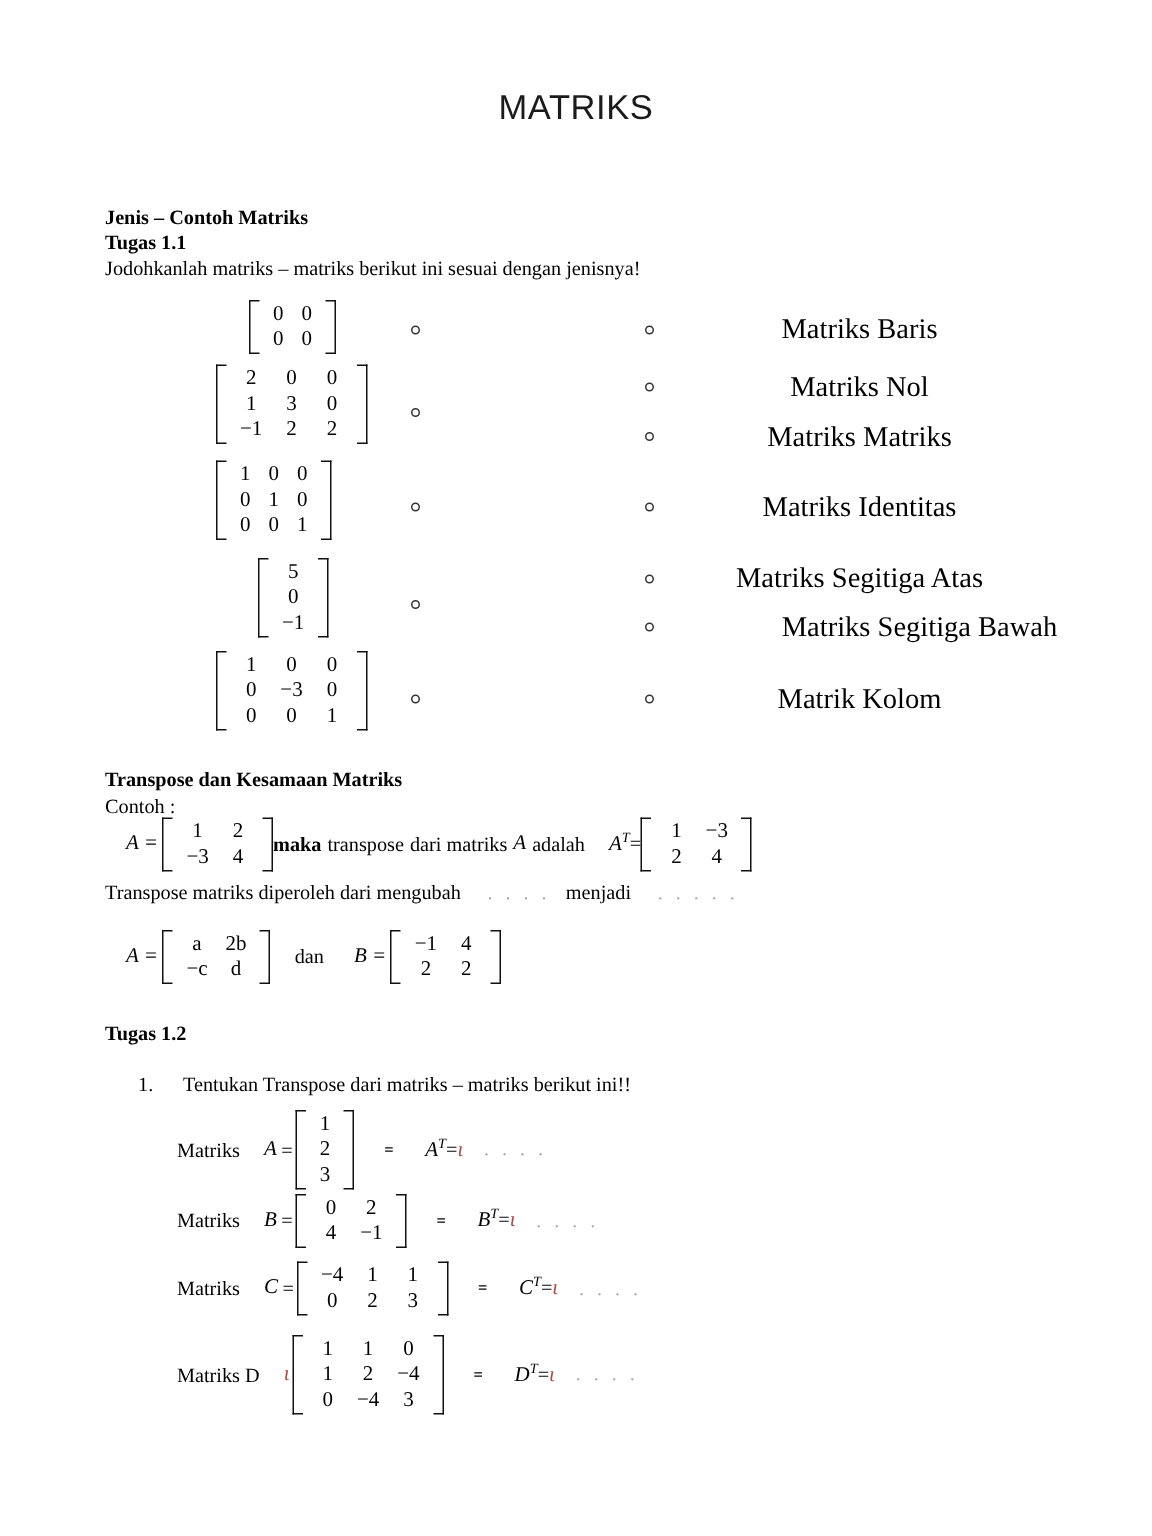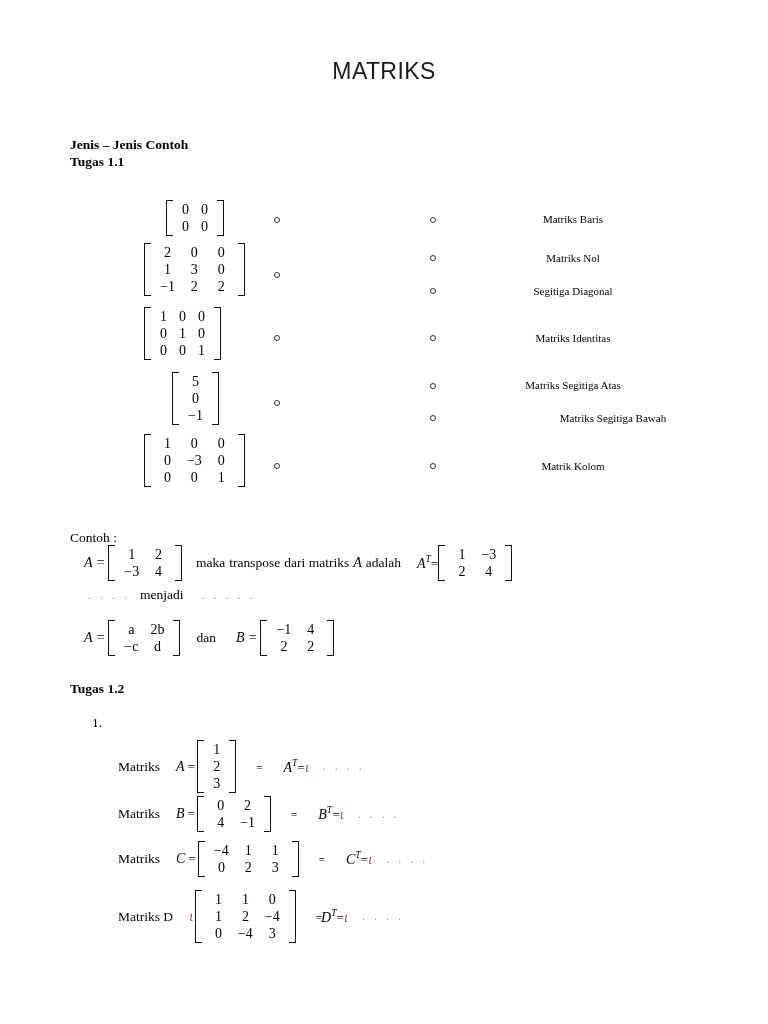--- a/index.html
+++ b/index.html
@@ -85,21 +85,21 @@
     height: 6px;
     border: 1.3px solid #333;
     border-radius: 50%;
     background: #fff;
     box-sizing: border-box;
   }
 
   
   .optlabel {
     position: absolute;
-    font-size: 11px;
+    font-size: 19px;
     line-height: 17px;
     text-align: center;
     white-space: nowrap;
     transform: translateX(-50%);
   }
 
   
   .mathvar {
     font-style: italic;
     font-size: 14px;
@@ -132,22 +132,23 @@
     font-size: 13.5px;
   }
 </style>
 </head>
 <body>
 
 <div class="page">
 
   <div class="doc-title">MATRIKS</div>
 
-  <div class="txt bold" style="left:70px; top:136px;">Jenis – Jenis Contoh</div>
+  <div class="txt bold" style="left:70px; top:136px;">Jenis – Contoh Matriks</div>
   <div class="txt bold" style="left:70px; top:153px;">Tugas 1.1</div>
+  <div class="txt" style="left:70px; top:170px;">Jodohkanlah matriks – matriks berikut ini sesuai dengan jenisnya!</div>
 
   <div class="matrix" style="left:166px; top:200px;">
     <span class="brk brk-l"></span>
     <span class="mgrid" style="grid-template-columns:repeat(2,1fr);">
       <span>0</span>
       <span>0</span>
       <span>0</span>
       <span>0</span>
     </span>
     <span class="brk brk-r"></span>
@@ -220,59 +221,61 @@
   <div class="circ" style="left:430px; top:217px;"></div>
   <div class="circ" style="left:430px; top:255px;"></div>
   <div class="circ" style="left:430px; top:288px;"></div>
   <div class="circ" style="left:430px; top:335px;"></div>
   <div class="circ" style="left:430px; top:383px;"></div>
   <div class="circ" style="left:430px; top:415px;"></div>
   <div class="circ" style="left:430px; top:463px;"></div>
 
   <div class="optlabel" style="left:573px; top:211px;">Matriks Baris</div>
   <div class="optlabel" style="left:573px; top:250px;">Matriks Nol</div>
-  <div class="optlabel" style="left:573px; top:283px;">Segitiga Diagonal</div>
+  <div class="optlabel" style="left:573px; top:283px;">Matriks Matriks</div>
   <div class="optlabel" style="left:573px; top:330px;">Matriks Identitas</div>
   <div class="optlabel" style="left:573px; top:377px;">Matriks Segitiga Atas</div>
   <div class="optlabel" style="left:573px; top:410px;margin-left:40px;">Matriks Segitiga Bawah</div>
   <div class="optlabel" style="left:573px; top:458px;">Matrik Kolom</div>
 
+  <div class="txt bold" style="left:70px; top:511px;">Transpose dan Kesamaan Matriks</div>
   <div class="txt" style="left:70px; top:529px;">Contoh :</div>
 
   <div class="row-flex" style="left:84px; top:545px;">
     <span class="mathvar" style="margin-right:3px;">A =</span>
     <span class="minline">
       <span class="brk brk-l"></span>
       <span class="mgrid" style="grid-template-columns:repeat(2,1fr);">
         <span>1</span>
         <span>2</span>
         <span>−3</span>
         <span>4</span>
       </span>
       <span class="brk brk-r"></span>
     </span>
-    <span style="margin-left:14px;">maka</span>
+    <span style="font-weight:bold;">maka</span>
     <span class="ital" style="margin-left:4px;">transpose</span>
     <span style="margin-left:4px;">dari matriks</span>
     <span class="mathvar" style="margin-left:4px;">A</span>
     <span style="margin-left:4px;">adalah</span>
     <span style="margin-left:16px;"><span class="mathvar">A</span><span class="supT">T</span><span>=</span></span>
     <span class="minline">
       <span class="brk brk-l"></span>
       <span class="mgrid" style="grid-template-columns:repeat(2,1fr);">
         <span>1</span>
         <span>−3</span>
         <span>2</span>
         <span>4</span>
       </span>
       <span class="brk brk-r"></span>
     </span>
   </div>
 
   <div class="row-flex" style="left:70px; top:587px;">
+    <span>Transpose matriks diperoleh dari mengubah</span>
     <span class="dots" style="margin-left:18px;">. . . .</span>
     <span style="margin-left:10px;">menjadi</span>
     <span class="dots" style="margin-left:18px;">. . . . .</span>
   </div>
 
   <div class="row-flex" style="left:84px; top:620px;">
     <span class="mathvar" style="margin-right:3px;">A =</span>
     <span class="minline">
       <span class="brk brk-l"></span>
       <span class="mgrid ital" style="grid-template-columns:repeat(2,1fr);">
@@ -292,20 +295,21 @@
         <span>4</span>
         <span>2</span>
         <span>2</span>
       </span>
       <span class="brk brk-r"></span>
     </span>
   </div>
 
   <div class="txt bold" style="left:70px; top:680px;">Tugas 1.2</div>
   <div class="txt" style="left:92px; top:714px;">1.</div>
+  <div class="txt" style="left:122px; top:714px;">Tentukan Transpose dari matriks – matriks berikut ini!!</div>
 
   <div class="row-flex" style="left:118px; top:740px;">
     <span>Matriks</span>
     <span class="mathvar" style="margin-left:16px;">A</span>
     <span style="margin-left:3px; margin-right:2px;">=</span>
     <span class="minline">
       <span class="brk brk-l"></span>
       <span class="mgrid" style="grid-template-columns:1fr;">
         <span>1</span>
         <span>2</span>
@@ -370,17 +374,17 @@
         <span>1</span>
         <span>2</span>
         <span>−4</span>
         <span>0</span>
         <span>−4</span>
         <span>3</span>
       </span>
       <span class="brk brk-r"></span>
     </span>
     <span class="eqmark" style="margin-left:20px;">=</span>
-    <span style=""><span class="mathvar">D</span><span class="supT">T</span><span>=</span><span class="redi">ɩ</span></span>
+    <span style="margin-left:22px;"><span class="mathvar">D</span><span class="supT">T</span><span>=</span><span class="redi">ɩ</span></span>
     <span class="dots" style="margin-left:14px;">. . . .</span>
   </div>
 
 </div>
 
 </body></html>

